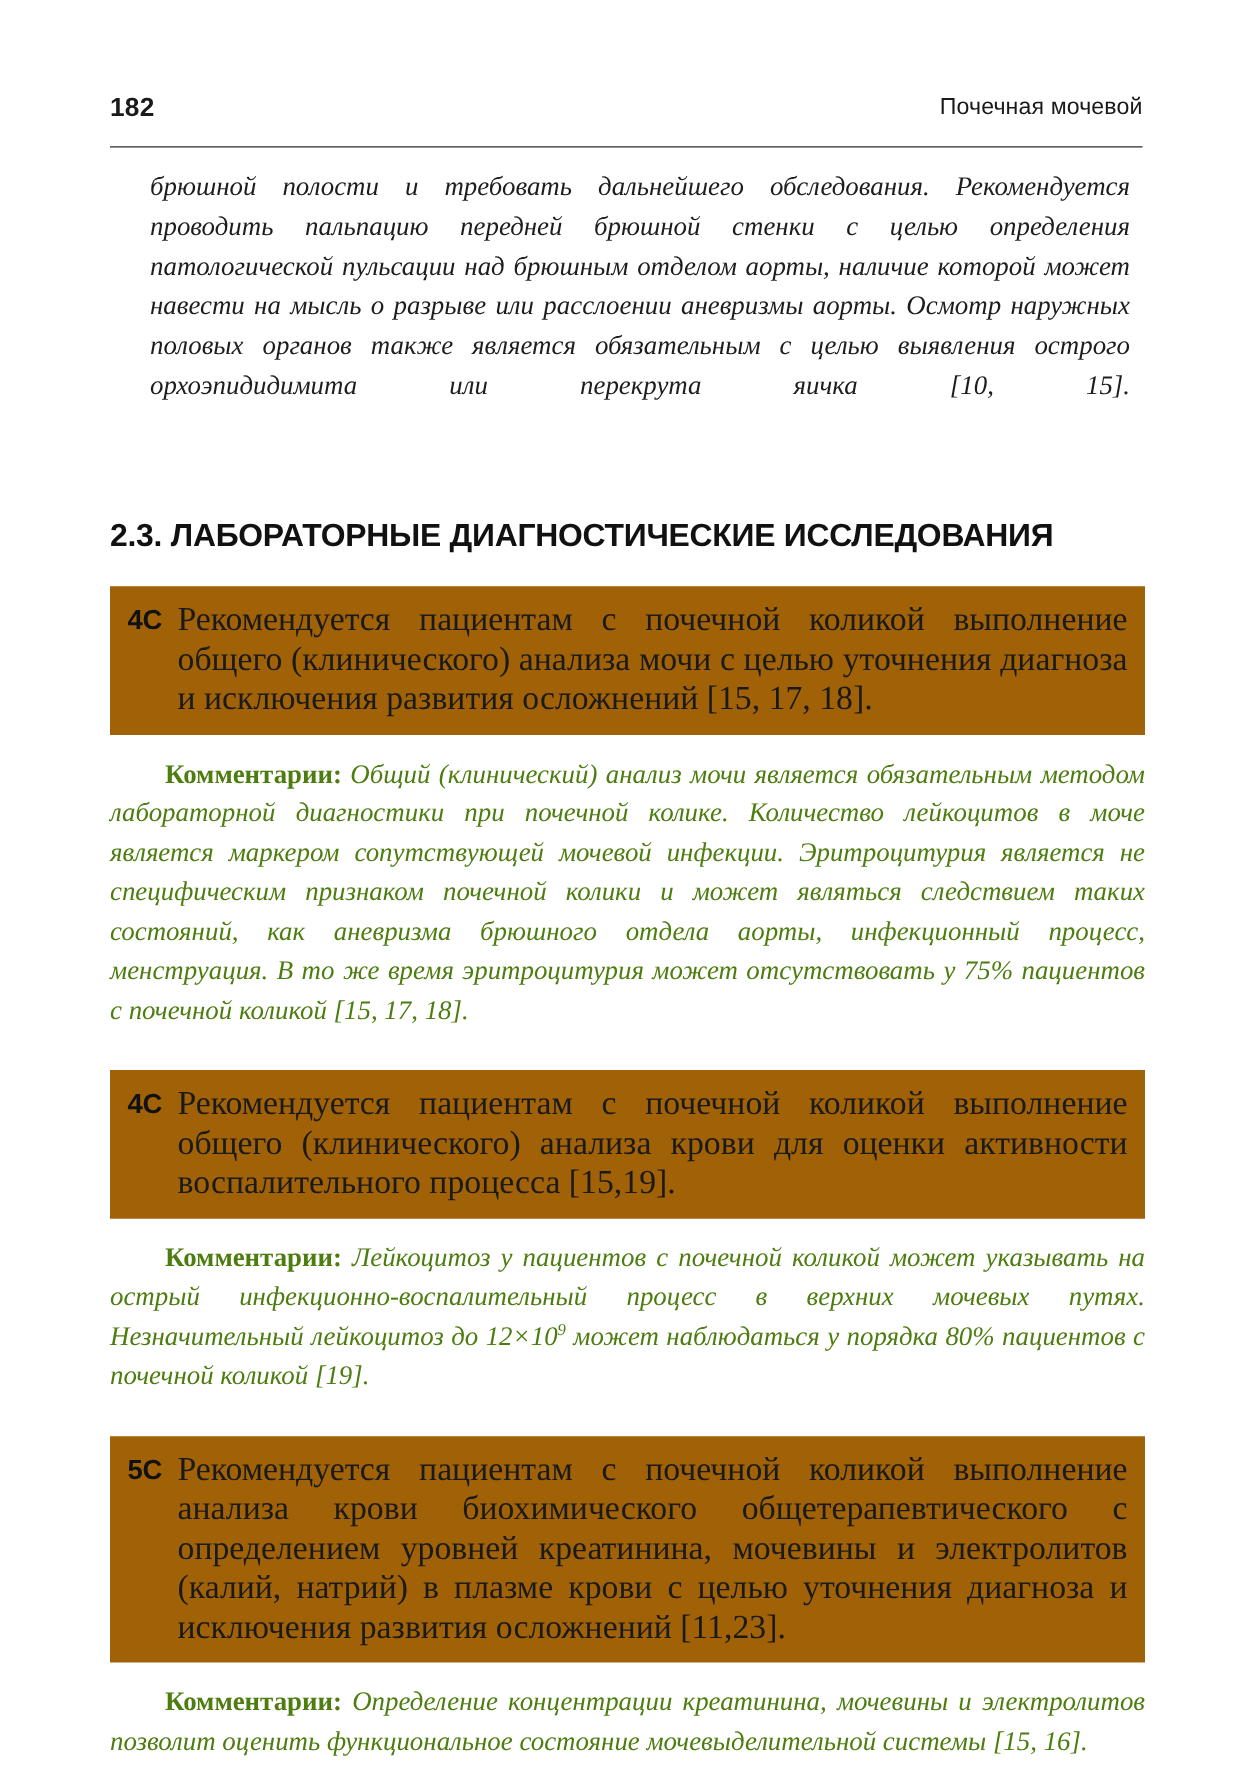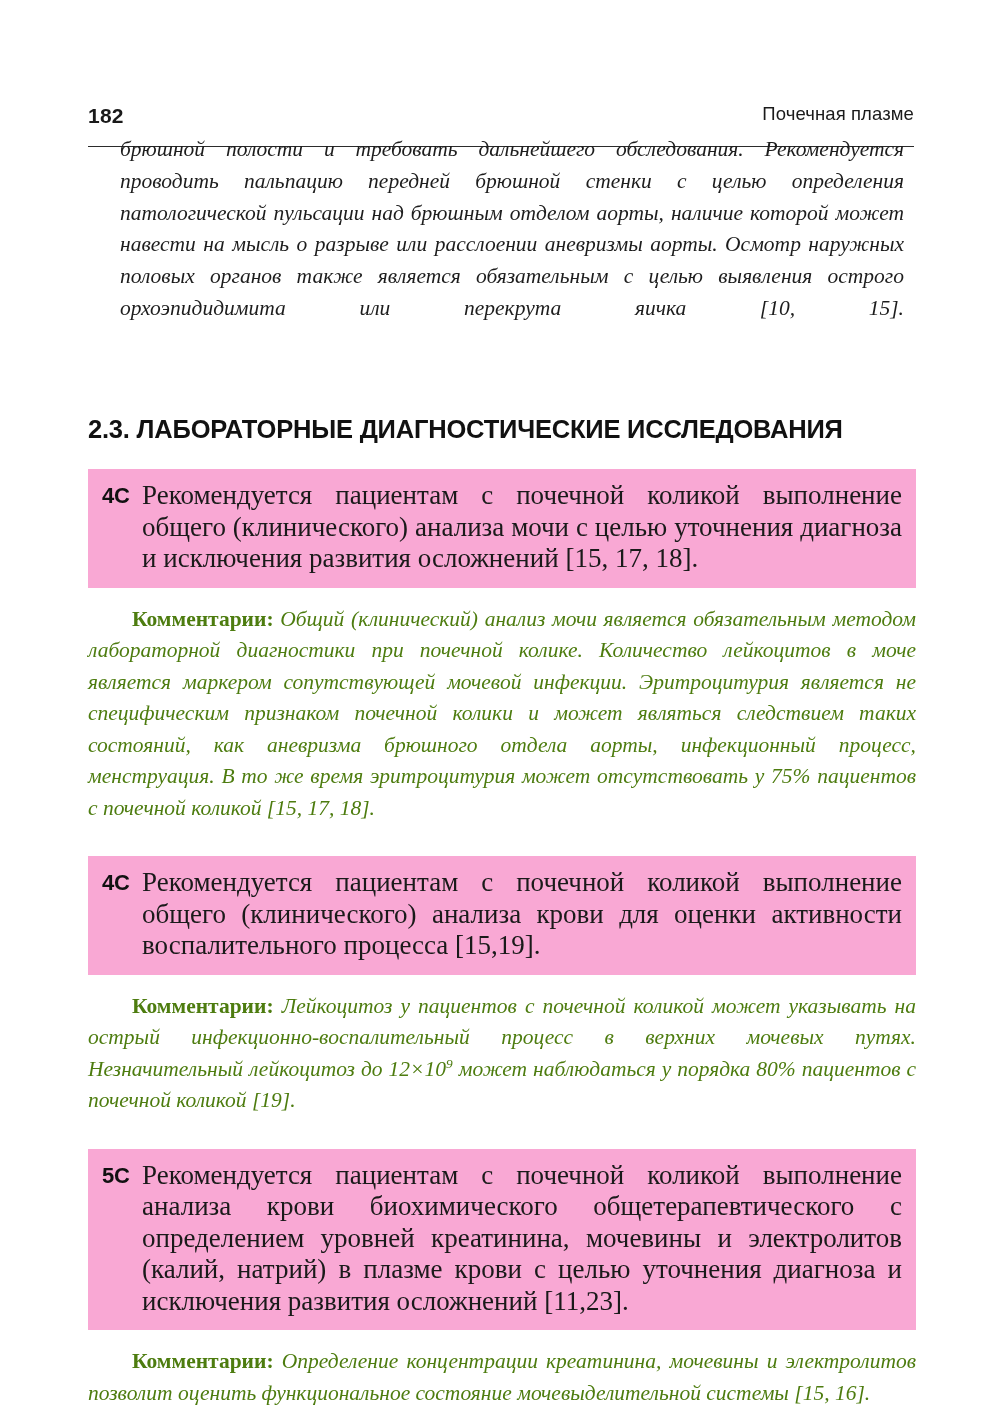--- a/index.html
+++ b/index.html
@@ -25,21 +25,20 @@
     position: absolute;
     left: 88px;
     top: 76px;
     width: 826px;
     height: 42px;
     display: flex;
     align-items: flex-start;
     justify-content: space-between;
     border-bottom: 1.6px solid #2b2b2b;
     box-sizing: border-box;
-    margin-top: 29px;
   }
   .folio {
     font-family: "Liberation Sans", "DejaVu Sans", sans-serif;
     font-weight: 700;
     font-size: 21px;
     letter-spacing: 0.2px;
     color: #1a1a1a;
     line-height: 1;
   }
   .head-title {
@@ -85,21 +84,21 @@
     font-size: 25.5px;
     letter-spacing: -0.2px;
     color: #111111;
     margin: 58px 0 26px 0;
     line-height: 1.12;
   }
 
   
   .rec {
     position: relative;
-    background: #f9a8d4;
+    background: #a16207;
     width: 828px;
     box-sizing: border-box;
     padding: 11px 14px 13px 14px;
     display: flex;
     align-items: flex-start;
     margin-top: 2px;
   }
   .rec-grade {
     font-family: "Liberation Sans", "DejaVu Sans", sans-serif;
     font-weight: 700;
@@ -150,21 +149,21 @@
   .gap-lg { height: 30px; }
   .gap-md { height: 26px; }
 </style>
 </head>
 <body>
 
 <div class="page">
 
   <div class="running-head">
     <span class="folio">182</span>
-    <span class="head-title">Почечная плазме</span>
+    <span class="head-title">Почечная мочевой</span>
   </div>
 
   <div class="column">
 
     <p class="lead">брюшной полости и требовать дальнейшего обследования. Рекомендуется проводить пальпацию передней брюшной стенки с целью определения патологической пульсации над брюшным отделом аорты, наличие которой может навести на мысль о разрыве или расслоении аневризмы аорты. Осмотр наружных половых органов также является обязательным с целью выявления острого орхоэпидидимита или перекрута яичка [10, 15].</p>
 
     <h2 class="section-heading">2.3. ЛАБОРАТОРНЫЕ ДИАГНОСТИЧЕСКИЕ ИССЛЕДОВАНИЯ</h2>
 
     <div class="rec">
       <span class="rec-grade">4C</span>

